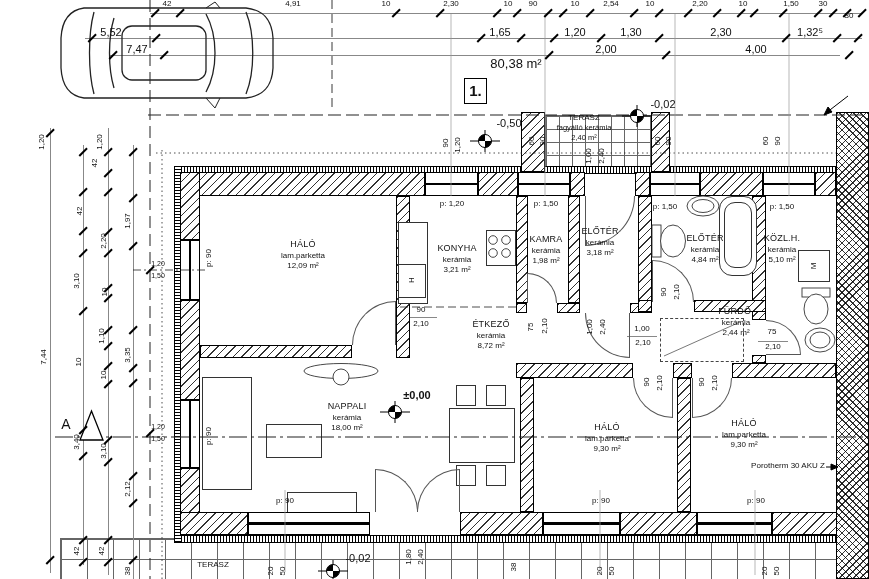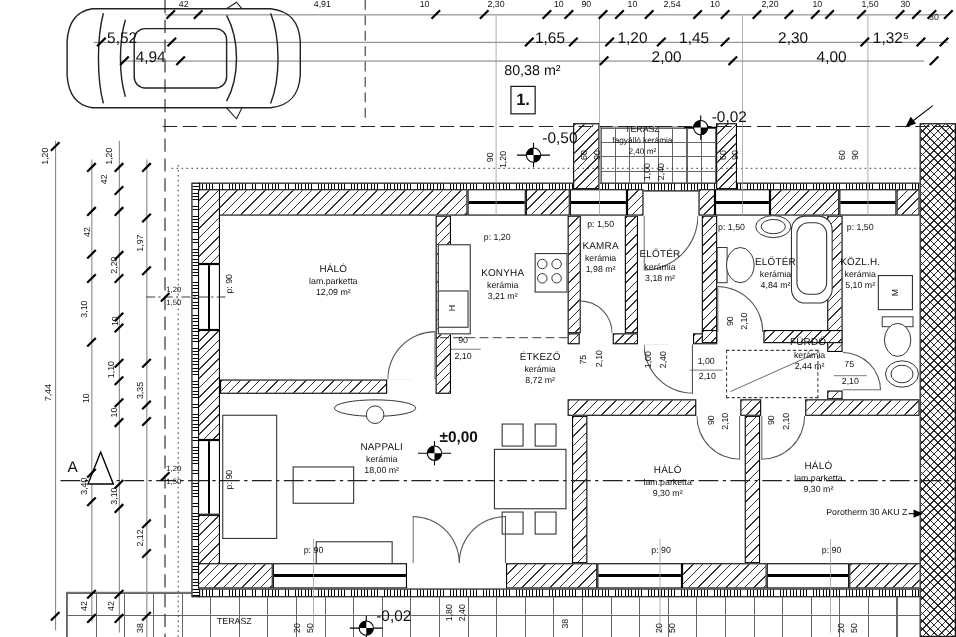--- a/index.html
+++ b/index.html
@@ -1,21 +1,21 @@
 <!DOCTYPE html>
 <html><head>
 <meta charset="utf-8">
 <style>
 html,body{margin:0;padding:0;background:#fff}
 #c{position:relative;width:869px;height:579px;background:#fff;overflow:hidden;
    font-family:"Liberation Sans",sans-serif;color:#111}
 .t,.tv{position:absolute;font-size:8px;line-height:1;white-space:nowrap;z-index:7}
 .t{transform:translateX(-50%)}
 .tv{transform:translate(-50%,-50%) rotate(-90deg)}
-.t9{font-size:14px}.t7{font-size:7px}.t13{font-size:13px}
+.t9{font-size:11px}.t7{font-size:7px}.t13{font-size:13px}
 .room{position:absolute;text-align:center;transform:translateX(-50%);line-height:1.3;font-size:8px;z-index:7}
 .room .rn{font-size:9px;letter-spacing:.2px}
 .wall{position:absolute;box-sizing:border-box;border:1.3px solid #000;z-index:3;
   background-color:#fff;
   background-image:repeating-linear-gradient(135deg,rgba(0,0,0,.8) 0 1px,transparent 1px 6px)}
 .wallx{position:absolute;box-sizing:border-box;border:1.3px solid #000;z-index:3;
   background-color:#fff;
   background-image:repeating-linear-gradient(135deg,rgba(0,0,0,.8) 0 1px,transparent 1px 5px),
                    repeating-linear-gradient(45deg,rgba(0,0,0,.8) 0 1px,transparent 1px 5px)}
 .insu{position:absolute;z-index:2;background-color:#fff;border:.8px solid #000;
@@ -207,44 +207,44 @@
       <path d="M188,8 C197,30 197,68 188,90"></path>
       <path d="M148,10 C160,32 160,66 148,88"></path>
       <rect x="64" y="22" width="84" height="54" rx="10"></rect>
       <path d="M56,14 C50,34 50,64 56,84"></path>
       <path d="M36,8 C30,30 30,68 36,90"></path>
       <path d="M148,4 L157,-2 L162,4" stroke-width="1"></path>
       <path d="M148,94 L157,104 L162,94" stroke-width="1"></path>
     </g>
   </svg>
 
-  <span class="t t13" style="left:484px;top:57px">80,38 m²</span>
+  <span class="t t13" style="left:516px;top:57px">80,38 m²</span>
   <div class="sheetbox" style="left:464px;top:78px;width:23px;height:26px">1.</div>
 
   <span class="t" style="left:167px;top:0">42</span>
   <span class="t" style="left:293px;top:0">4,91</span>
   <span class="t" style="left:386px;top:0">10</span>
   <span class="t" style="left:451px;top:0">2,30</span>
   <span class="t" style="left:508px;top:0">10</span>
   <span class="t" style="left:533px;top:0">90</span>
   <span class="t" style="left:575px;top:0">10</span>
   <span class="t" style="left:611px;top:0">2,54</span>
   <span class="t" style="left:650px;top:0">10</span>
   <span class="t" style="left:700px;top:0">2,20</span>
   <span class="t" style="left:743px;top:0">10</span>
   <span class="t" style="left:791px;top:0">1,50</span>
   <span class="t" style="left:823px;top:0">30</span>
   <span class="t" style="left:849px;top:12px">30</span>
   <span class="t t9" style="left:111px;top:27px">5,52</span>
   <span class="t t9" style="left:500px;top:27px">1,65</span>
   <span class="t t9" style="left:575px;top:27px">1,20</span>
-  <span class="t t9" style="left:631px;top:27px">1,45</span>
+  <span class="t t9" style="left:631px;top:27px">1,30</span>
   <span class="t t9" style="left:721px;top:27px">2,30</span>
   <span class="t t9" style="left:810px;top:27px">1,32⁵</span>
-  <span class="t t9" style="left:137px;top:44px">4,94</span>
+  <span class="t t9" style="left:137px;top:44px">7,47</span>
   <span class="t t9" style="left:606px;top:44px">2,00</span>
   <span class="t t9" style="left:756px;top:44px">4,00</span>
 
   <span class="tv" style="left:42px;top:142px">1,20</span>
   <span class="tv" style="left:100px;top:142px">1,20</span>
   <span class="tv" style="left:95px;top:163px">42</span>
   <span class="tv" style="left:80px;top:211px">42</span>
   <span class="tv" style="left:128px;top:221px">1,97</span>
   <span class="tv" style="left:104px;top:241px">2,20</span>
   <span class="tv" style="left:77px;top:281px">3,10</span>
@@ -289,21 +289,21 @@
   <div class="room" style="left:303px;top:239px">
     <div class="rn">HÁLÓ</div>
     <div>lam.parketta</div>
     <div>12,09 m²</div>
   </div>
   <div class="room" style="left:457px;top:243px">
     <div class="rn">KONYHA</div>
     <div>kerámia</div>
     <div>3,21 m²</div>
   </div>
-  <div class="room" style="left:546px;top:218px">
+  <div class="room" style="left:546px;top:234px">
     <div class="rn">KAMRA</div>
     <div>kerámia</div>
     <div>1,98 m²</div>
   </div>
   <div class="room" style="left:600px;top:226px">
     <div class="rn">ELŐTÉR</div>
     <div>kerámia</div>
     <div>3,18 m²</div>
   </div>
   <div class="room" style="left:705px;top:233px">
@@ -347,21 +347,21 @@
     <div>2,40 m²</div>
   </div>
   <span class="t" style="left:213px;top:561px">TERASZ</span>
 
   <span class="t t9" style="left:417px;top:390px;font-weight:bold">±0,00</span>
   <span class="t t9" style="left:509px;top:118px">-0,50</span>
   <span class="t t9" style="left:663px;top:99px">-0,02</span>
   <span class="t t9" style="left:358px;top:553px">-0,02</span>
 
   <span class="tv" style="left:209px;top:258px">p: 90</span>
-  <span class="t" style="left:452px;top:212px">p: 1,20</span>
+  <span class="t" style="left:452px;top:200px">p: 1,20</span>
   <span class="t" style="left:546px;top:200px">p: 1,50</span>
   <span class="t" style="left:665px;top:203px">p: 1,50</span>
   <span class="t" style="left:782px;top:203px">p: 1,50</span>
   <span class="tv" style="left:209px;top:436px">p: 90</span>
   <span class="t" style="left:285px;top:497px">p: 90</span>
   <span class="t" style="left:601px;top:497px">p: 90</span>
   <span class="t" style="left:756px;top:497px">p: 90</span>
 
   <span class="t" style="left:421px;top:306px">90</span>
   <span class="t" style="left:421px;top:320px">2,10</span>

